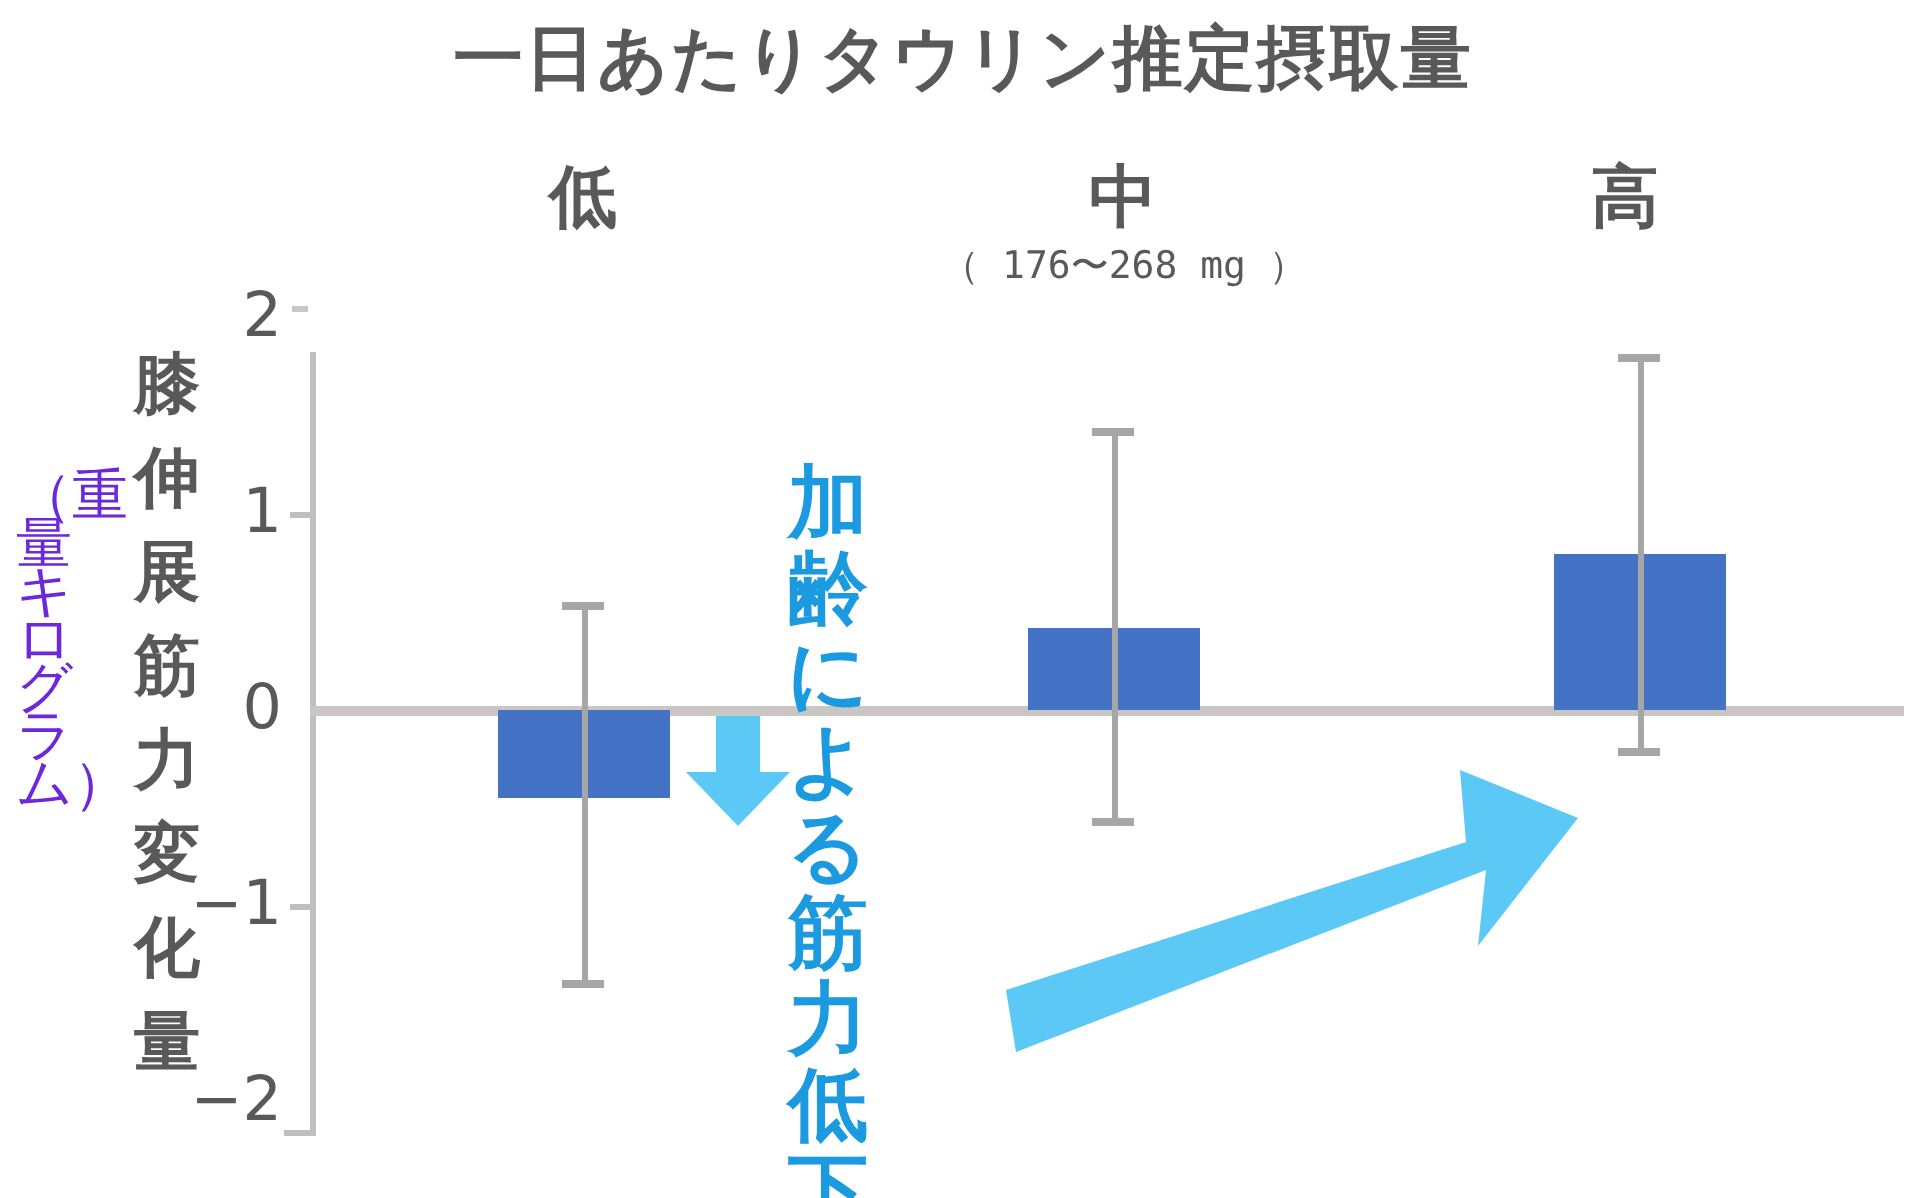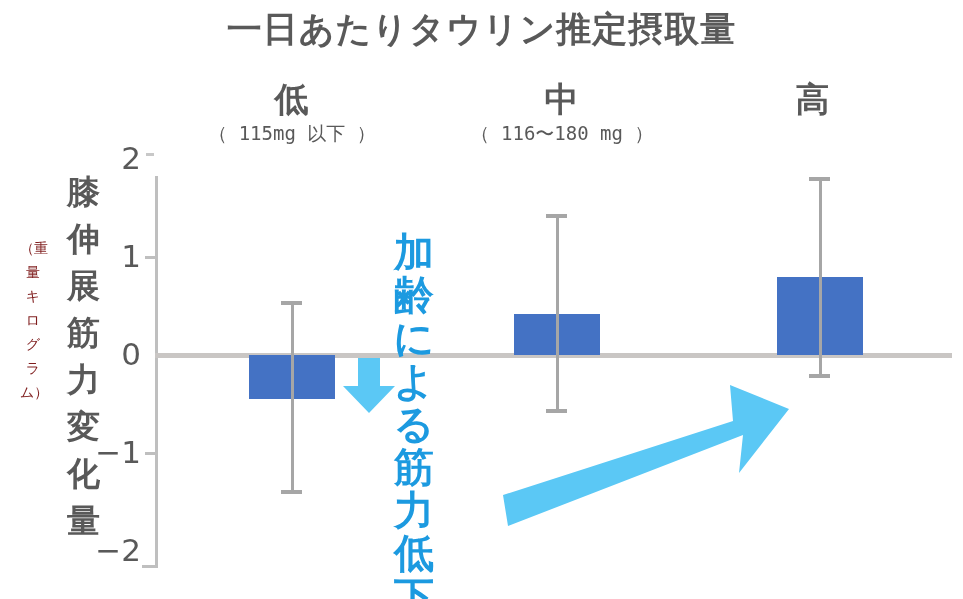--- a/index.html
+++ b/index.html
@@ -56,26 +56,25 @@
     font-weight: 700;
     color: #595959;
     line-height: 47px;
     text-align: right;
     letter-spacing: 0px;
   }
   .ylabel-unit {
     position: absolute;
     left: 8px; top: 236px;
     width: 26px;
-    font-size: 14px;
+    font-size: 28px;
     font-weight: 400;
-    color: #7f1d1d;
+    color: #6d28d9;
     line-height: 24px;
     text-align: center;
-    margin-left: 12px;
   }
 
   
   .ytick {
     position: absolute;
     right: 0;
     width: 46px;
     text-align: right;
     font-size: 31px;
     color: #595959;
@@ -152,25 +151,24 @@
 </style>
 </head>
 <body>
 
 <div id="stage">
 
   <div class="chart-title">一日あたりタウリン推定摂取量</div>
 
   <div class="cat-head" id="cat-0">
     <div class="cat-name">低</div>
-    <div class="cat-range">（ 115mg 以下 ）</div>
   </div>
   <div class="cat-head" id="cat-1">
     <div class="cat-name">中</div>
-    <div class="cat-range">（ 116〜180 mg ）</div>
+    <div class="cat-range">（ 176〜268 mg ）</div>
   </div>
   <div class="cat-head" id="cat-2">
     <div class="cat-name">高</div>
   </div>
 
   <div class="ylabel-main">膝伸展筋力 変化量</div>
   <div class="ylabel-unit">（重量キログラム）</div>
 
   <div class="ytick-wrap" id="ytick-wrap">
       <div class="ytick" style="top: 143px;">2</div>

